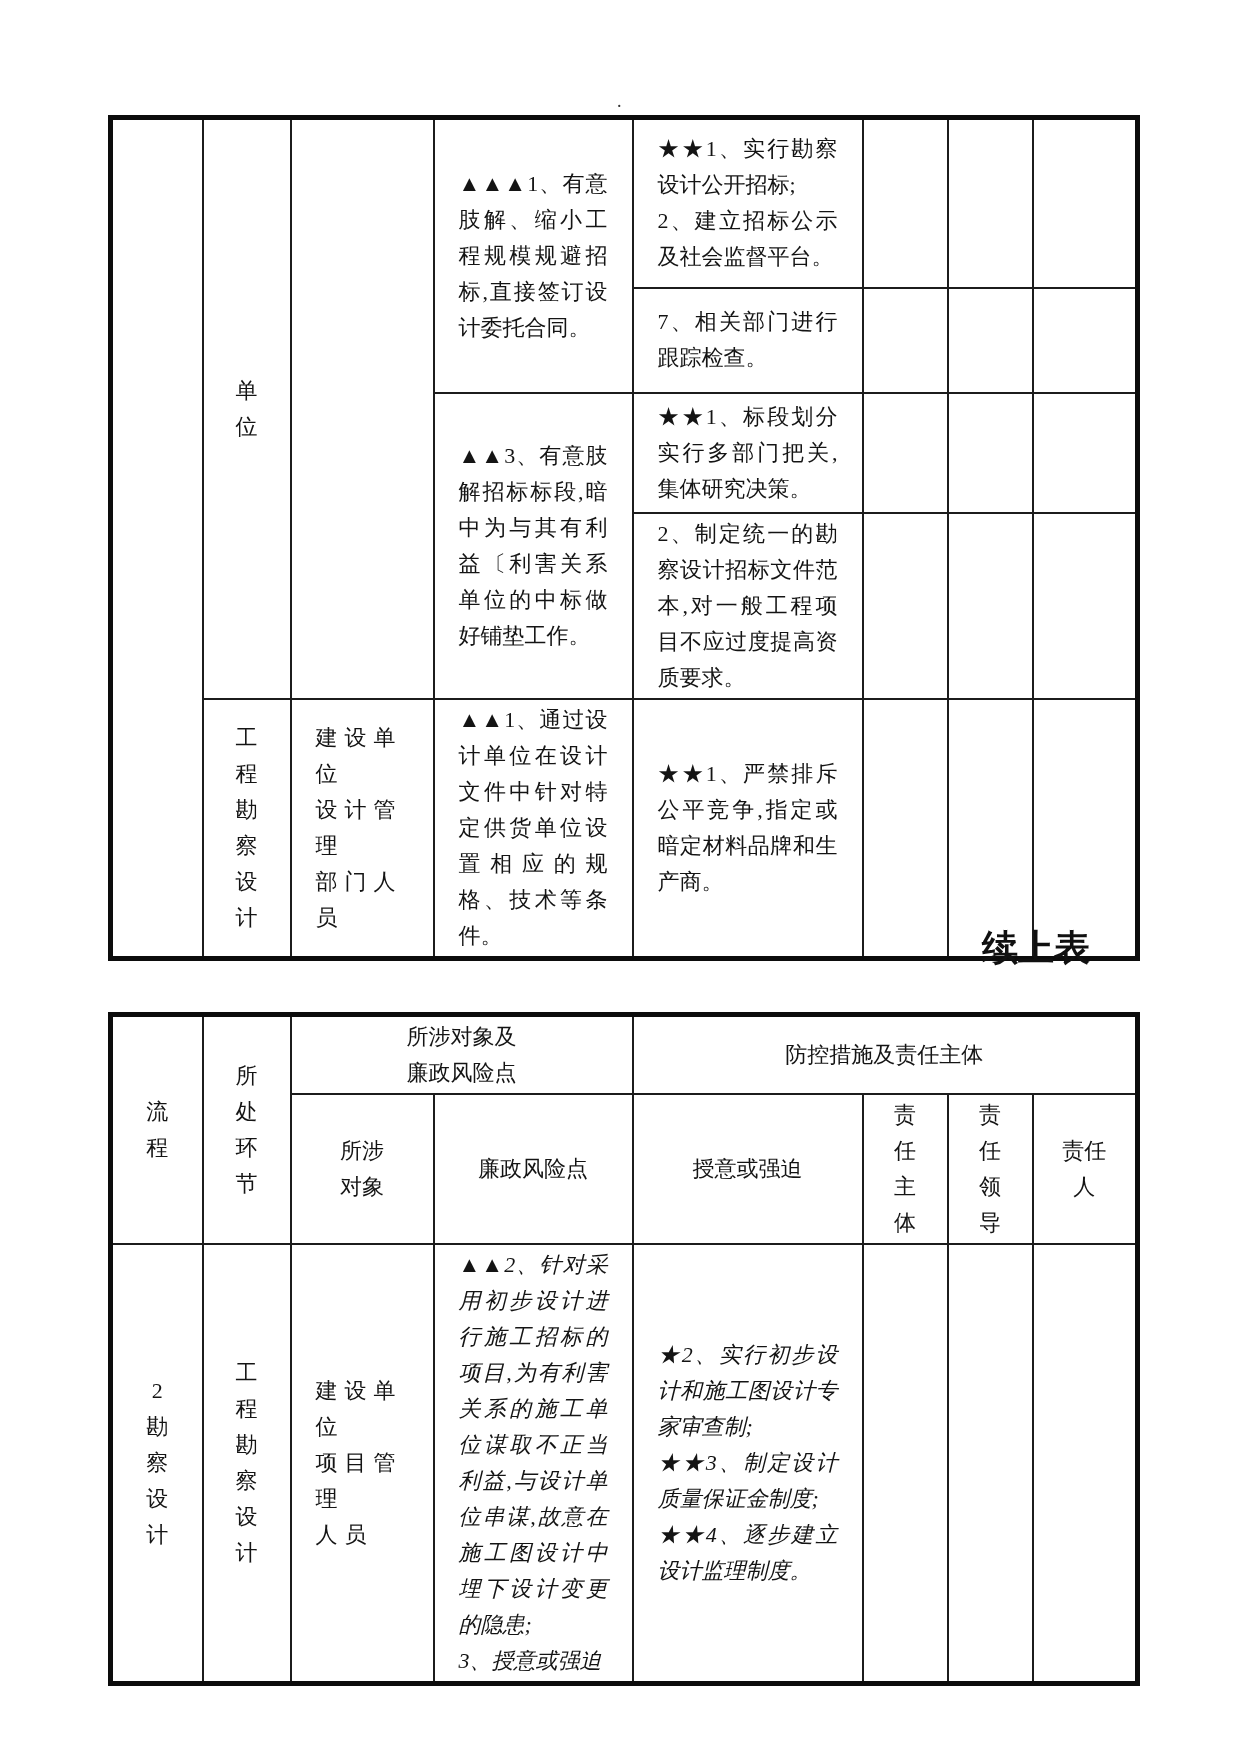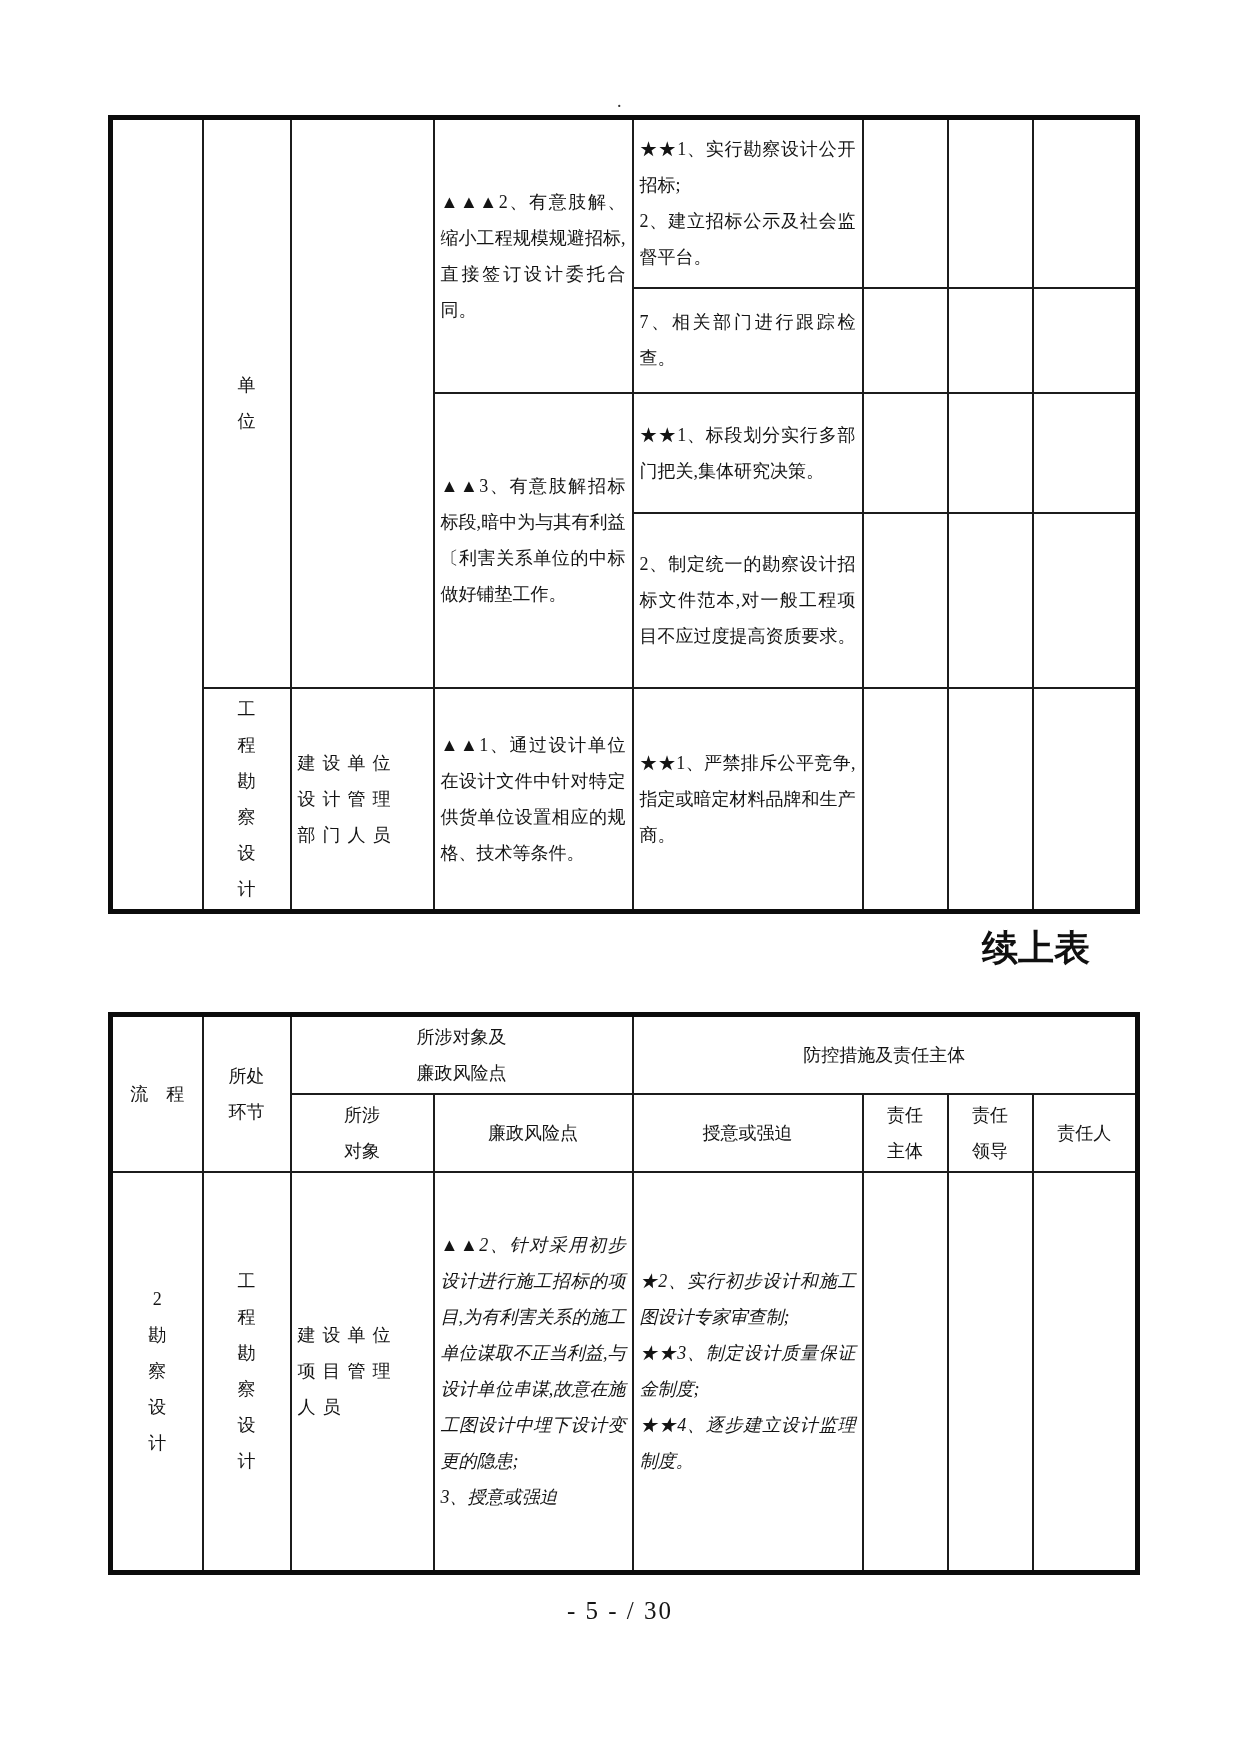--- a/index.html
+++ b/index.html
@@ -6,21 +6,21 @@
   .page {
     position:relative; width:1240px; height:1753px; background:#ffffff;
     font-family:"Liberation Serif","DejaVu Serif",serif; color:#141414;
     margin:0 auto; overflow:hidden;
   }
   table.doc {
     position:absolute; border-collapse:collapse; table-layout:fixed;
     border:5px solid #0c0c0c;
   }
   table.doc td {
-    border:2px solid #1c1c1c; padding:2px 6px; font-size:18px; line-height:36px;
+    border:2px solid #1c1c1c; padding:2px 24px; font-size:22px; line-height:36px;
     vertical-align:middle; overflow:hidden; word-break:break-all;
   }
   #t1 { left:108px; top:115px; width:1027px; }
   #t2 { left:108px; top:1012px; width:1027px; }
 
   .justify { text-align:justify; text-align-last:left; text-justify:inter-character; }
   .pre { white-space:pre-line; }
   .vtext { white-space:pre-line; text-align:center; letter-spacing:0; }
   .topalign { vertical-align:top; }
   .hdr { text-align:center; font-size:27px; line-height:37px; }
@@ -62,21 +62,21 @@
         <col style="width:85px">
         <col style="width:85px">
         <col style="width:105px">
     </colgroup>
     <tbody>
         <tr class="t1-r1">
       <td rowspan="5"></td>
       <td rowspan="4" class="vtext topalign stage-a">单
 位</td>
       <td rowspan="4"></td>
-      <td rowspan="2" class="justify">▲▲▲2、有意肢解、缩小工程规模规避招标,直接签订设计委托合同。</td>
+      <td rowspan="2" class="justify">▲▲▲1、有意肢解、缩小工程规模规避招标,直接签订设计委托合同。</td>
       <td class="justify pre">★★1、实行勘察设计公开招标;
 2、建立招标公示及社会监督平台。</td>
       <td></td>
       <td></td>
       <td></td>
     </tr>
     <tr class="t1-r2">
       <td class="justify">7、相关部门进行跟踪检查。</td>
       <td></td>
       <td></td>
@@ -167,15 +167,14 @@
       <td class="justify pre t2-body-text">★2、实行初步设计和施工图设计专家审查制;
 ★★3、制定设计质量保证金制度;
 ★★4、逐步建立设计监理制度。</td>
       <td></td>
       <td></td>
       <td></td>
     </tr>
   </tbody>
     </table>
 
-  <div class="footer">- 5 - / 30</div>
 
 </div>
 
 </body></html>

